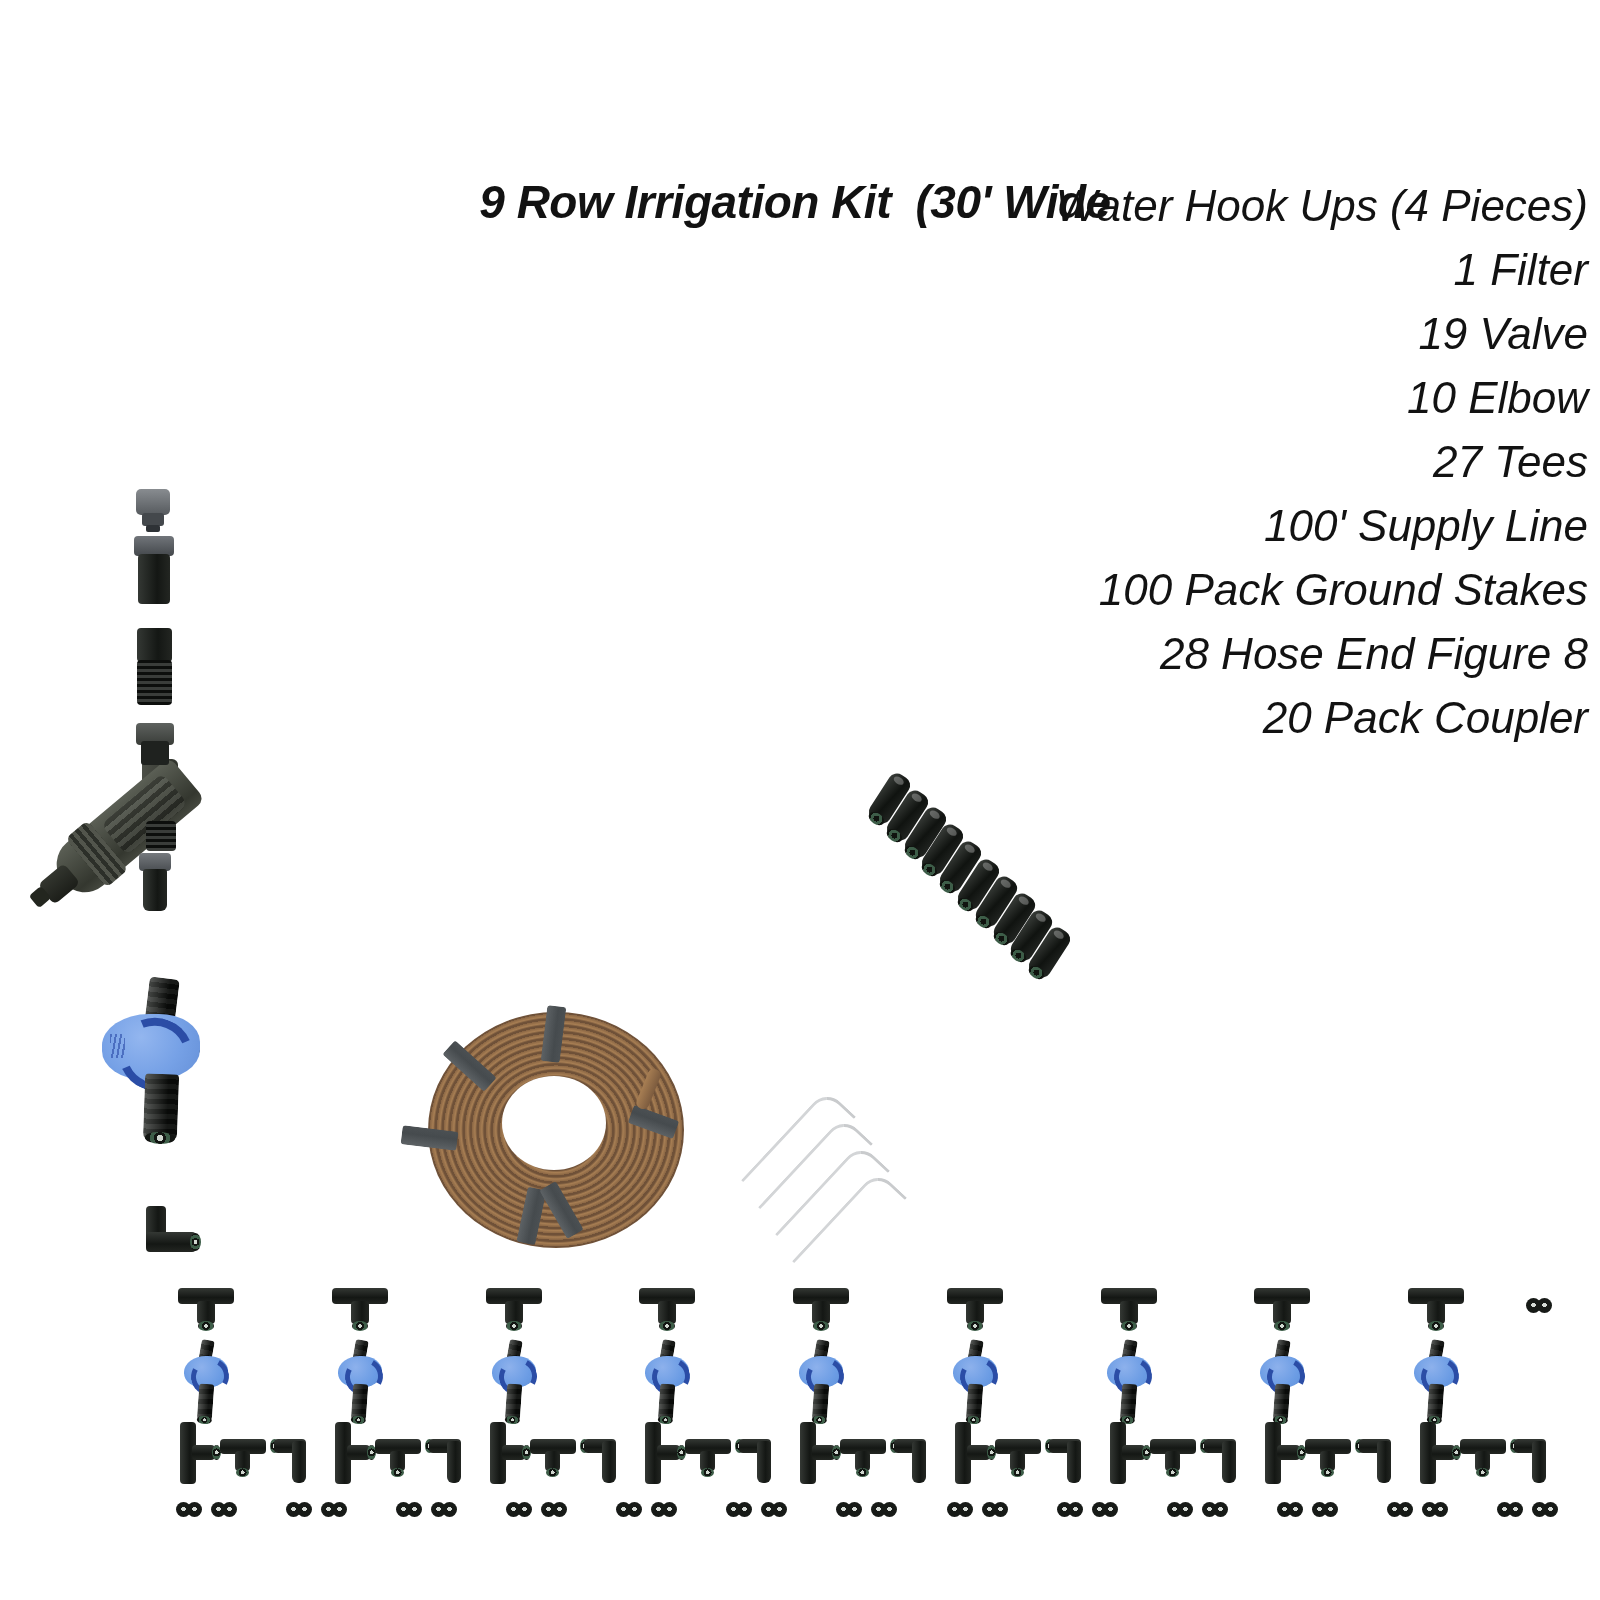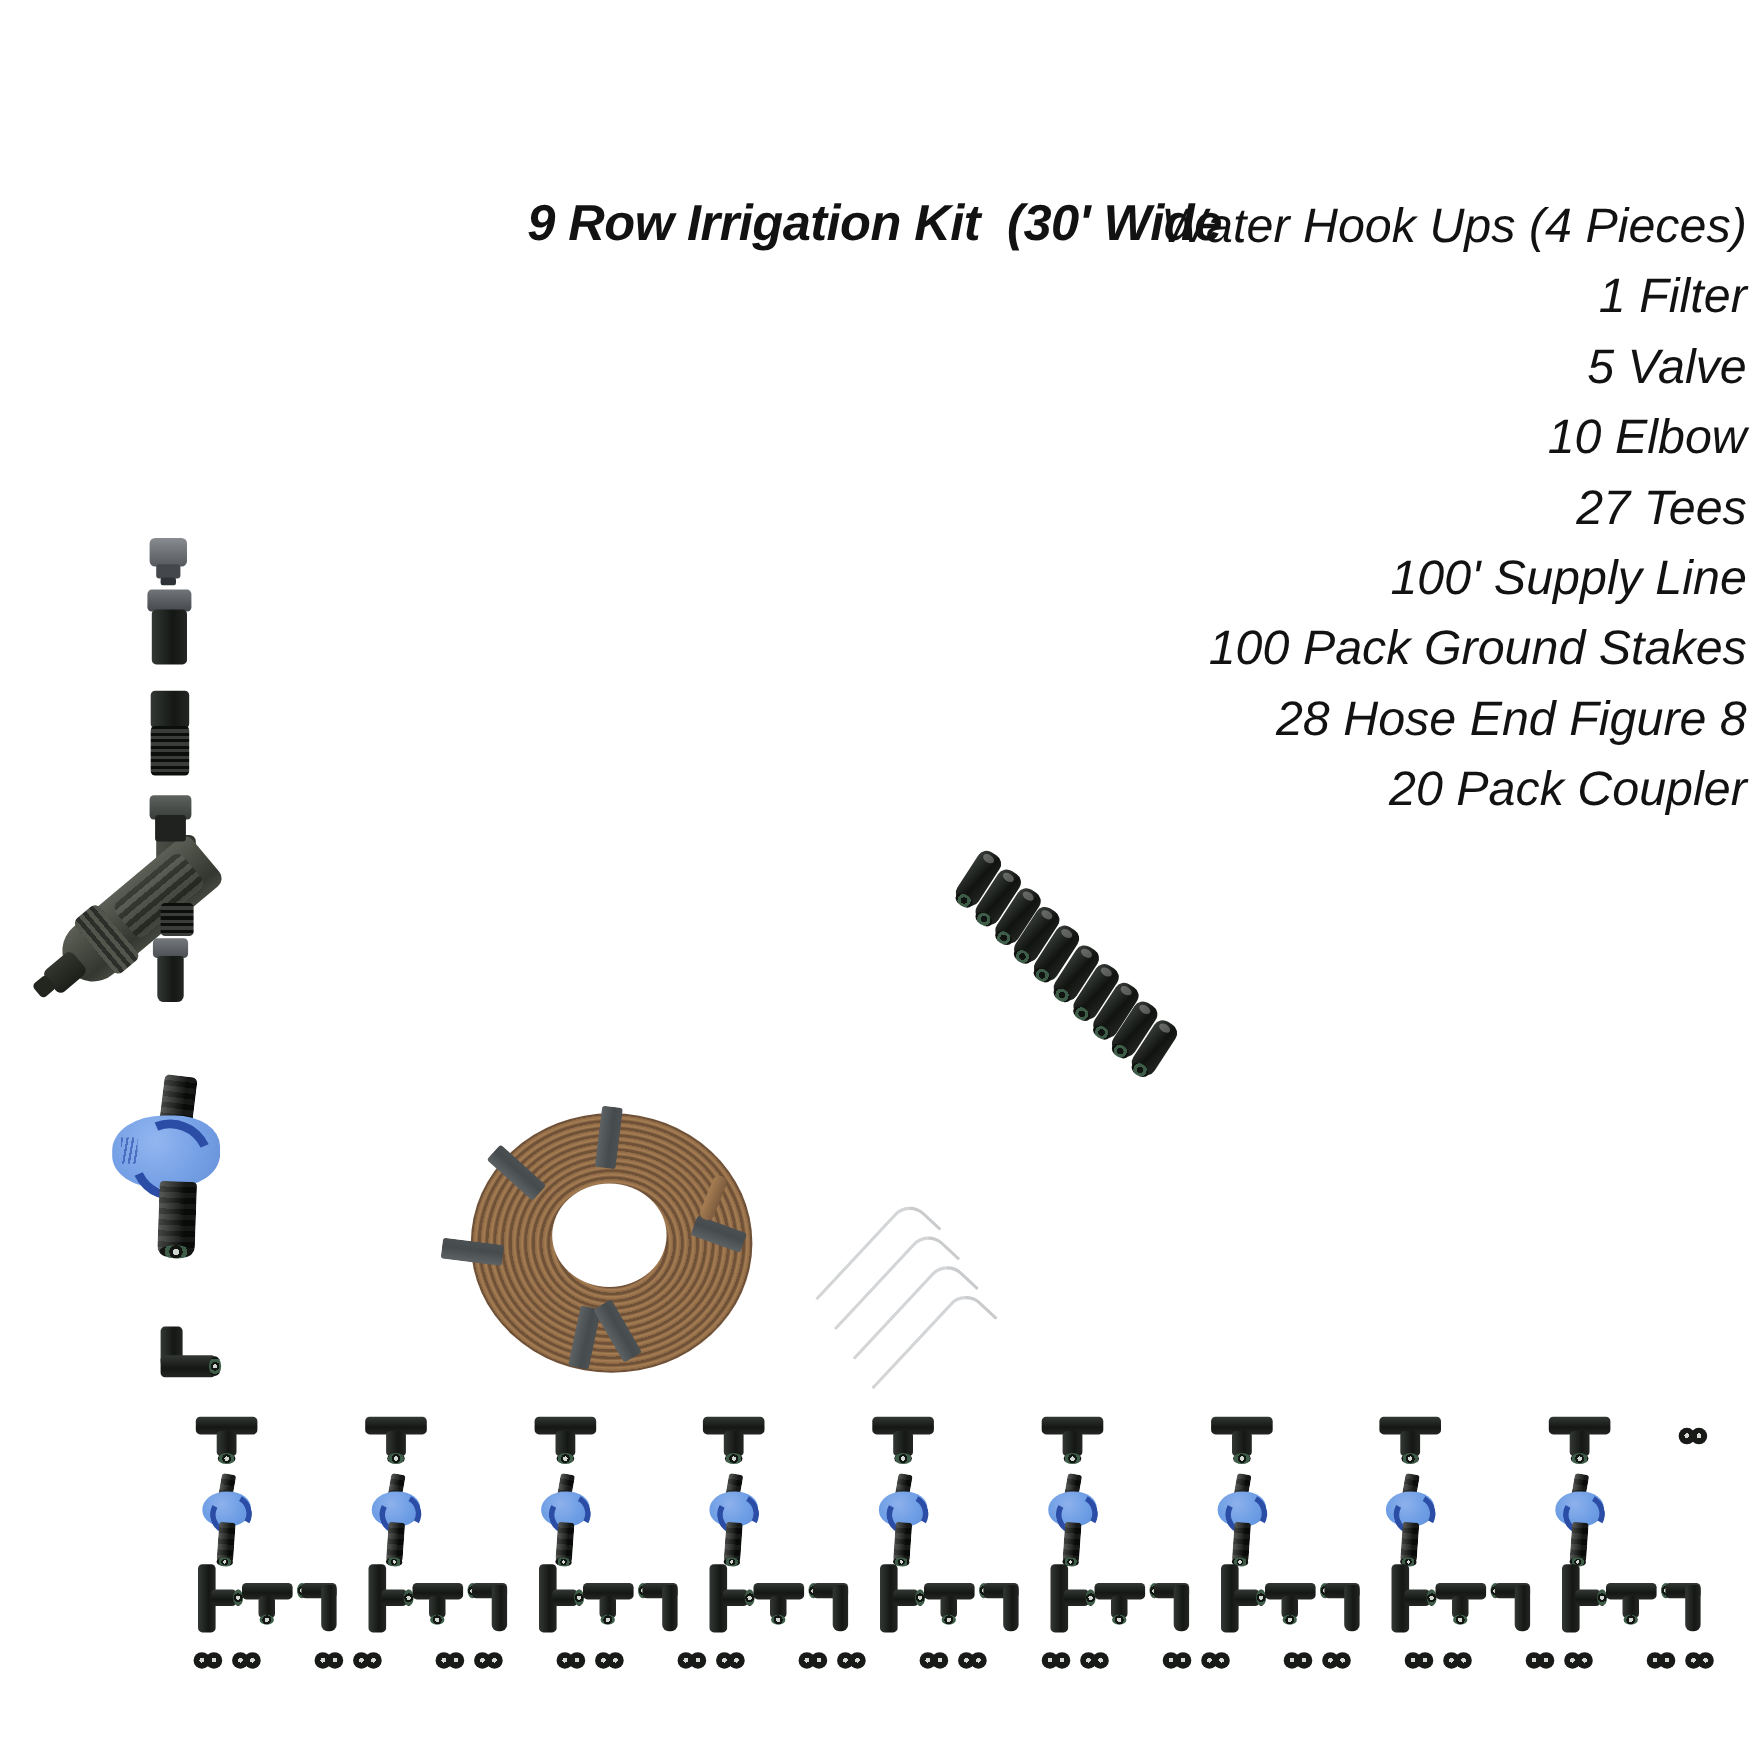--- a/index.html
+++ b/index.html
@@ -171,21 +171,21 @@
 
 <div class="canvas">
 
   <div class="title">
     <div>9 Row Irrigation Kit  (30' Wide</div>
   </div>
 
   <div class="complist">
     <div>Water Hook Ups (4 Pieces)</div>
     <div>1 Filter</div>
-    <div>5 Valve</div>
+    <div>19 Valve</div>
     <div>10 Elbow</div>
     <div>27 Tees</div>
     <div>100' Supply Line</div>
     <div>100 Pack Ground Stakes</div>
     <div>28 Hose End Figure 8</div>
     <div>20 Pack Coupler</div>
   </div>
 
   <div class="swivel">
     <div class="a"></div>

